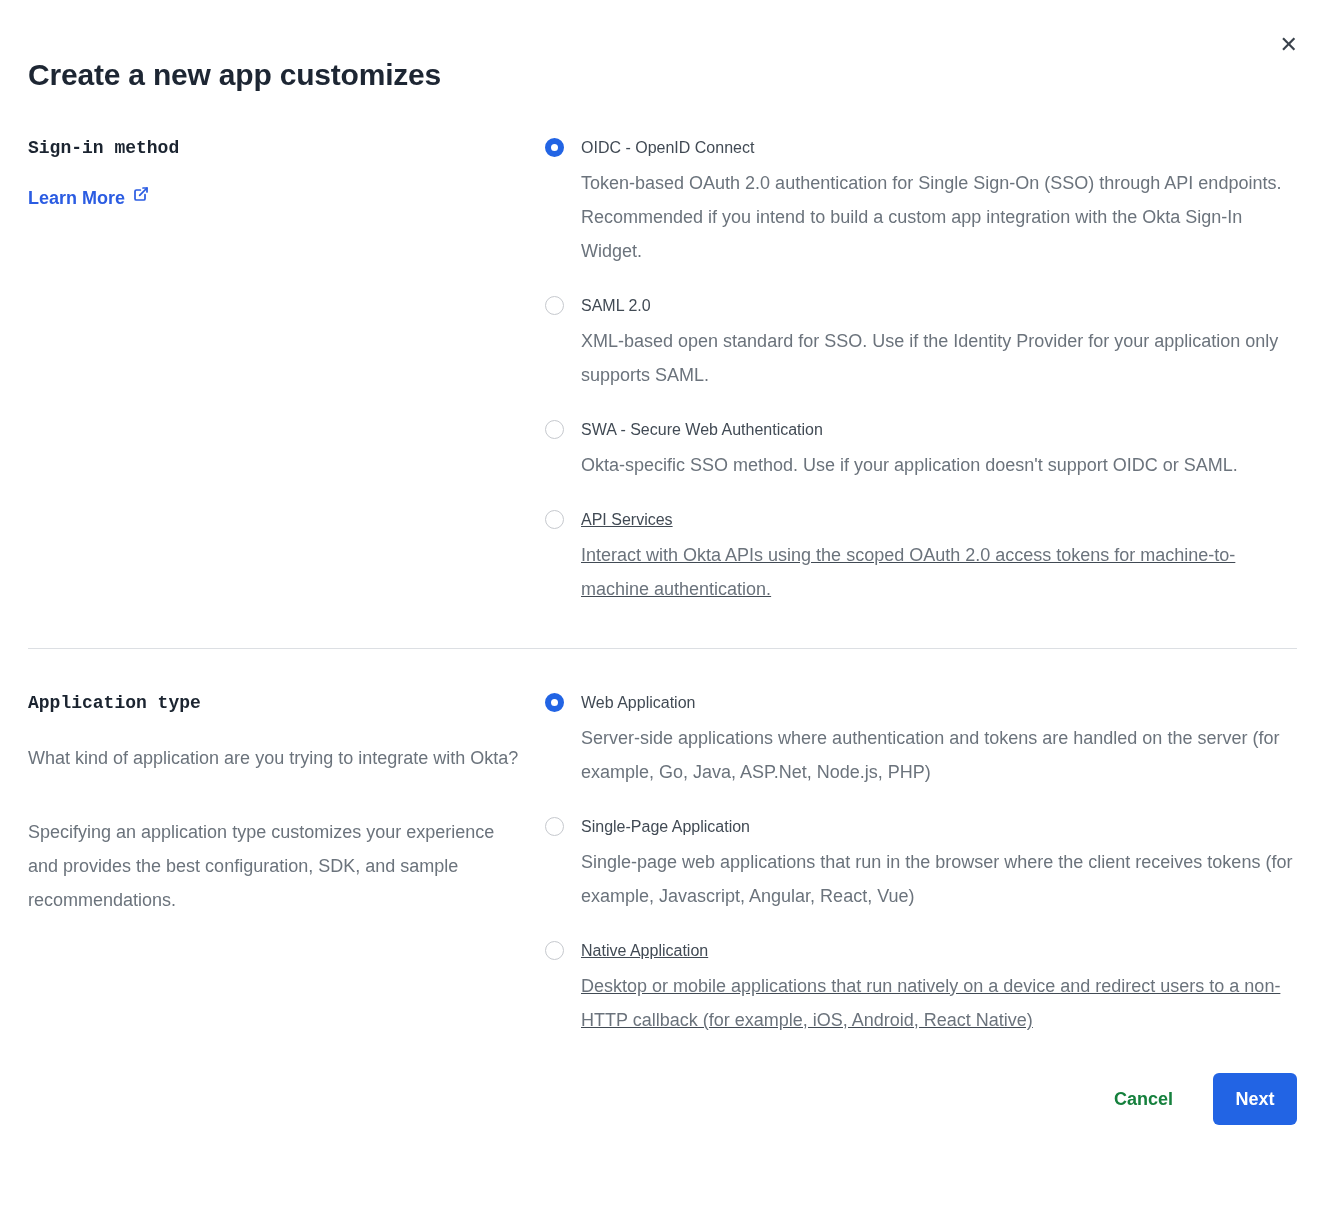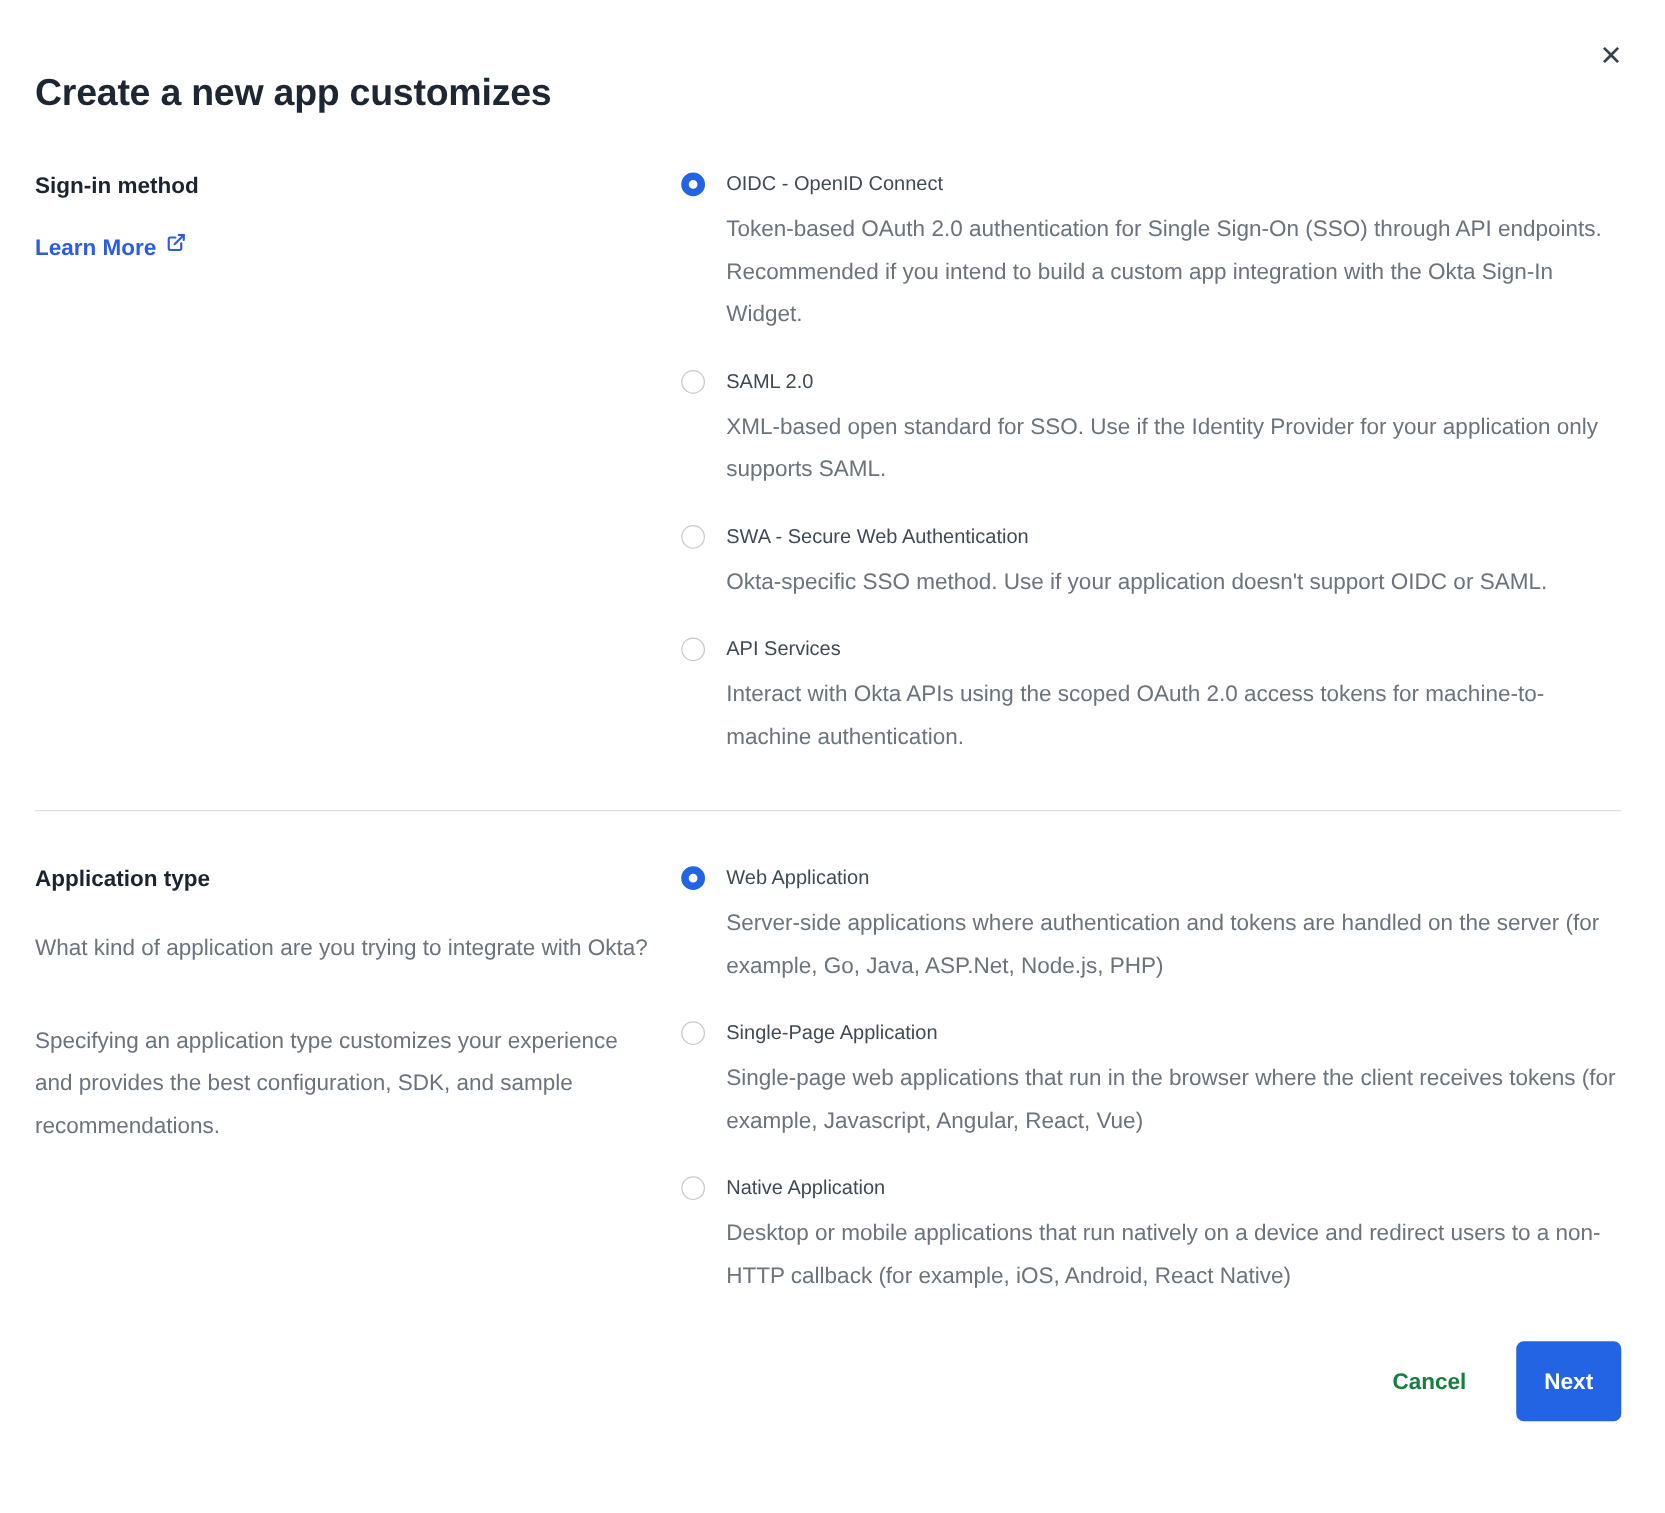--- a/index.html
+++ b/index.html
@@ -39,20 +39,21 @@
     display: grid;
     grid-template-columns: 517px 1fr;
     align-items: start;
     margin-top: 44px;
   }
   .section-heading {
     font-size: 18px;
     font-weight: 700;
     color: #1b2430;
     line-height: 24px;
+    font-family: Liberation Mono, monospace;
   }
   .learn-more {
     display: inline-flex;
     align-items: flex-start;
     gap: 8px;
     margin-top: 26px;
     font-size: 18px;
     font-weight: 700;
     color: #2b5ce2;
     text-decoration: none;
@@ -61,21 +62,21 @@
   .learn-more svg { display: block; }
   .left-para {
     font-size: 18px;
     line-height: 34px;
     color: #6b737c;
     max-width: 492px;
   }
   .left-para.first { margin-top: 26px; }
   .left-para.second { margin-top: 40px; }
   .option { margin-bottom: 26px; }
-  .option:last-child { margin-bottom: 0; }
+  .option:last-child { margin-bottom: 0; text-decoration: underline; }
   .option-head {
     display: flex;
     align-items: flex-start;
     gap: 17px;
     cursor: pointer;
   }
   .radio {
     width: 19px;
     height: 19px;
     border-radius: 50%;
@@ -118,21 +119,21 @@
     font-family: "Liberation Sans", sans-serif;
     font-size: 18px;
     font-weight: 700;
     color: #15803d;
     cursor: pointer;
   }
   .next-btn {
     background: #2264e4;
     border: none;
     border-radius: 6px;
-    height: 64px;
+    height: 52px;
     min-width: 84px;
     padding: 0 22px;
     font-family: "Liberation Sans", sans-serif;
     font-size: 18px;
     font-weight: 700;
     color: #ffffff;
     cursor: pointer;
     display: inline-flex;
     align-items: center;
     justify-content: center;

